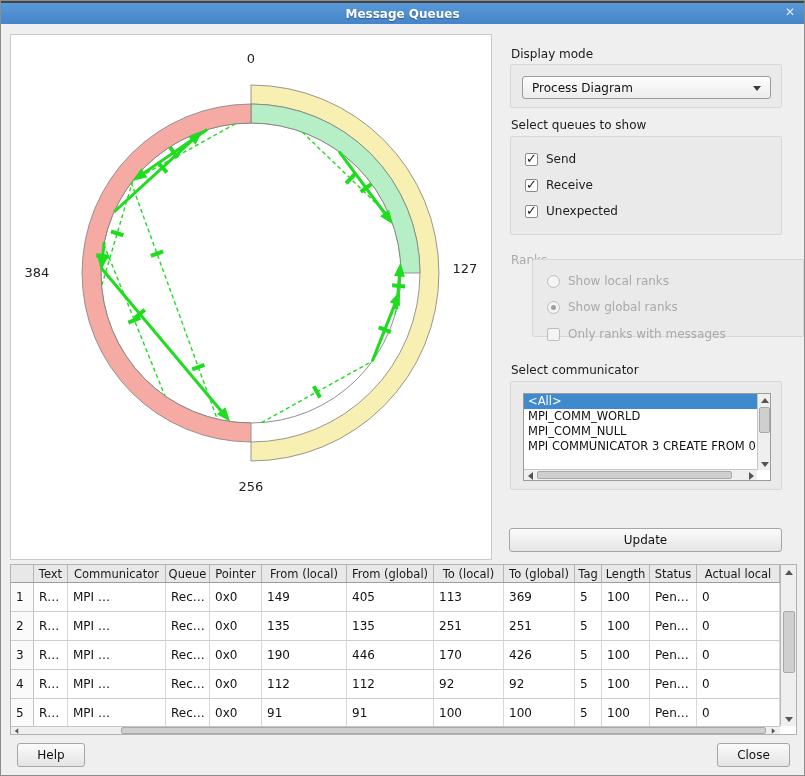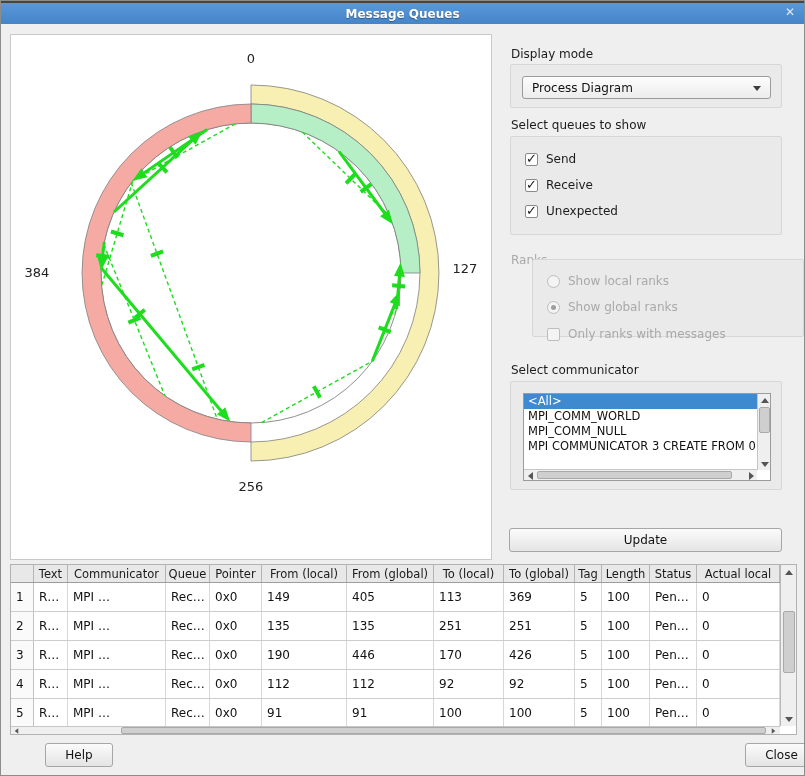--- a/index.html
+++ b/index.html
@@ -42,21 +42,21 @@
   .pushbtn{position:absolute;background:linear-gradient(#fbfbfb,#e5e5e5);border:1px solid #a6a6a6;border-radius:3px;font-size:12px;color:#111;display:flex;align-items:center;justify-content:center;box-sizing:border-box;}
   .pushbtn.focusblue{border:1px solid #4f94d6;box-shadow:0 0 0 1px #7db2e0;}
   
   .tablewrap{position:absolute;left:9px;top:563px;width:787px;height:171px;background:#fff;border:1px solid #b2b2b2;box-sizing:border-box;}
   .thead{position:absolute;left:0;top:0;height:18px;display:flex;background:#e8e8e8;border-bottom:1px solid #9d9d9d;box-sizing:border-box;}
   .th{font-size:11.5px;color:#1a1a1a;display:flex;align-items:center;justify-content:center;border-right:1px solid #b5b5b5;box-sizing:border-box;white-space:nowrap;overflow:hidden;}
   .trow{position:absolute;left:0;display:flex;height:29px;border-bottom:1px solid #cdcdcd;box-sizing:border-box;background:#fff;}
   .td{font-size:12px;color:#111;display:flex;align-items:center;padding-left:5px;border-right:1px solid #d8d8d8;box-sizing:border-box;white-space:nowrap;overflow:hidden;}
   .td.rownum{background:#fafafa;border-right:1px solid #c2c2c2;}
   
-  .footer-btn{position:absolute;background:linear-gradient(#fbfbfb,#e4e4e4);border:1px solid #a6a6a6;border-radius:3px;font-size:12px;color:#111;display:flex;align-items:center;justify-content:center;box-sizing:border-box;margin-left:28px;}
+  .footer-btn{position:absolute;background:linear-gradient(#fbfbfb,#e4e4e4);border:1px solid #a6a6a6;border-radius:3px;font-size:12px;color:#111;display:flex;align-items:center;justify-content:center;box-sizing:border-box;}
 </style>
 </head>
 <body>
 
 <div class="window">
   <div class="topline"></div>
   <div class="titlebar">
     <span class="title">Message Queues</span>
     <span class="close">✕</span>
   </div>

